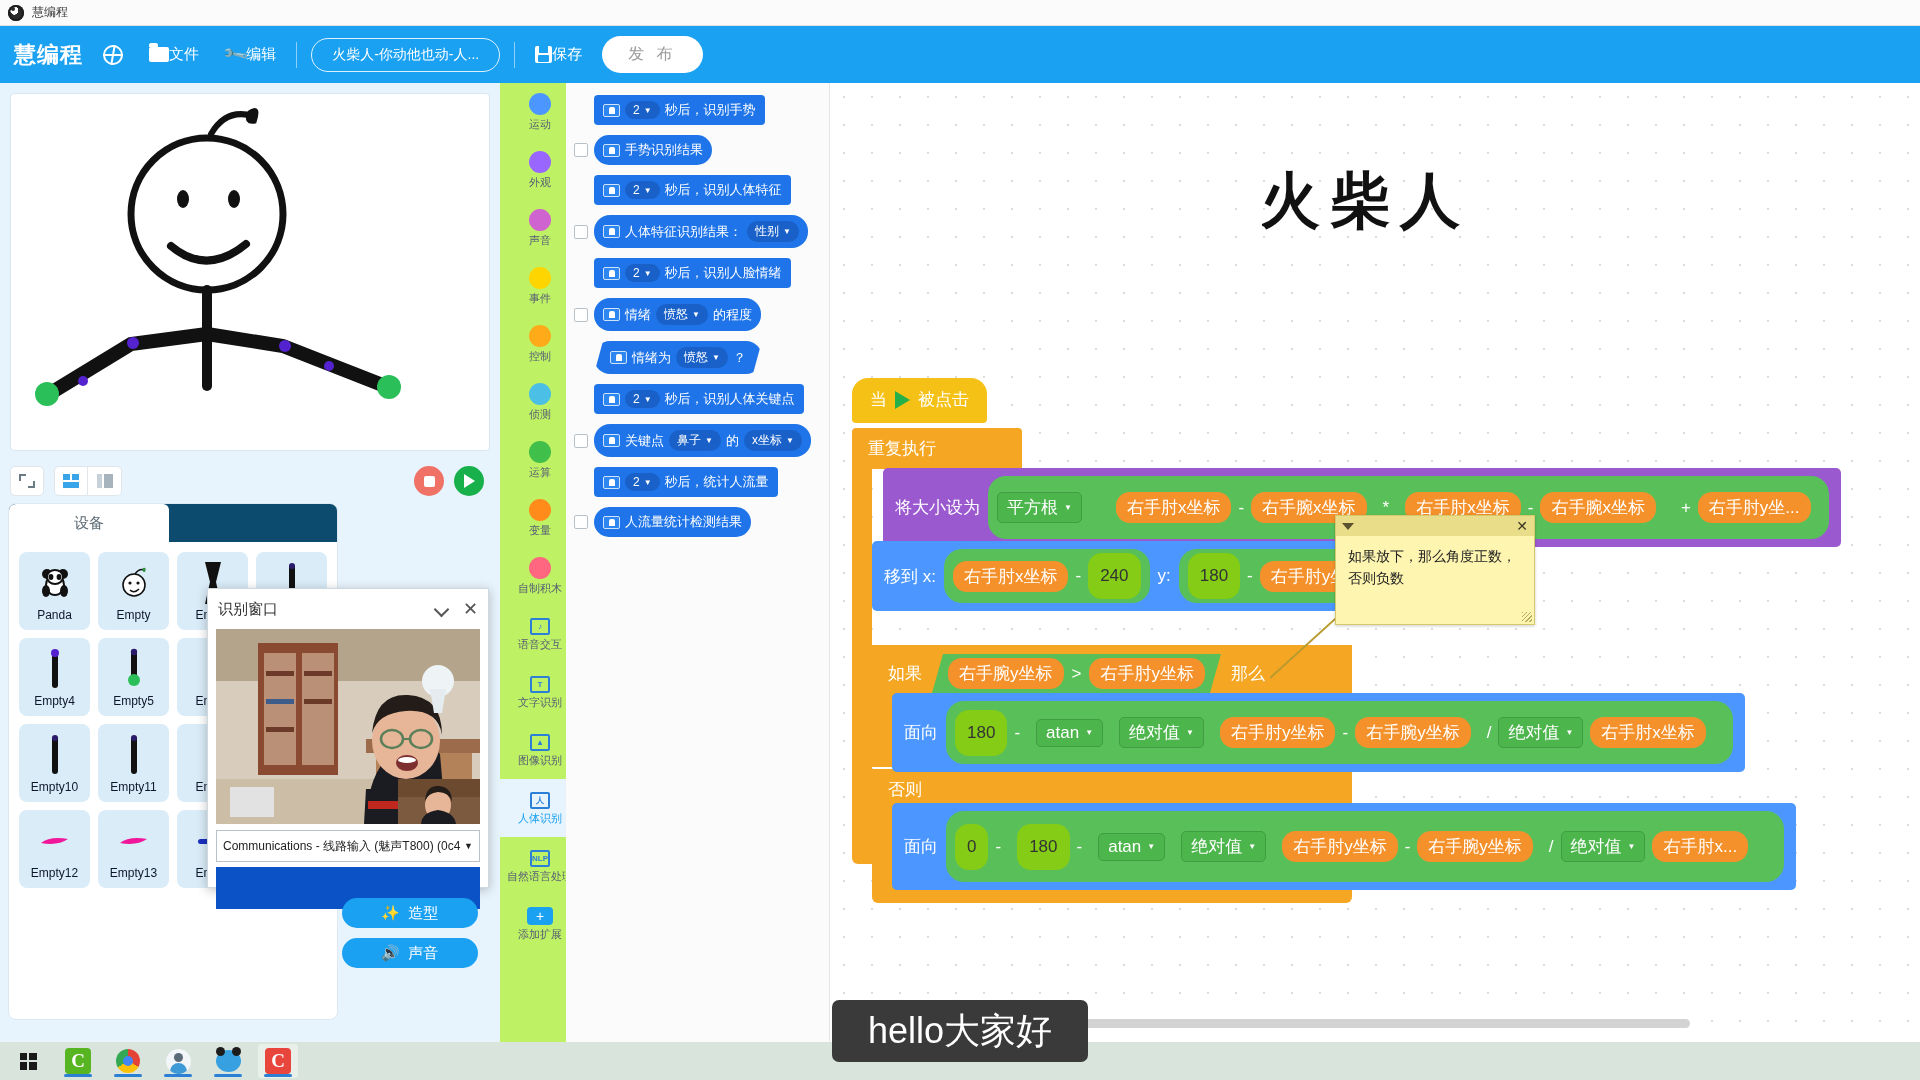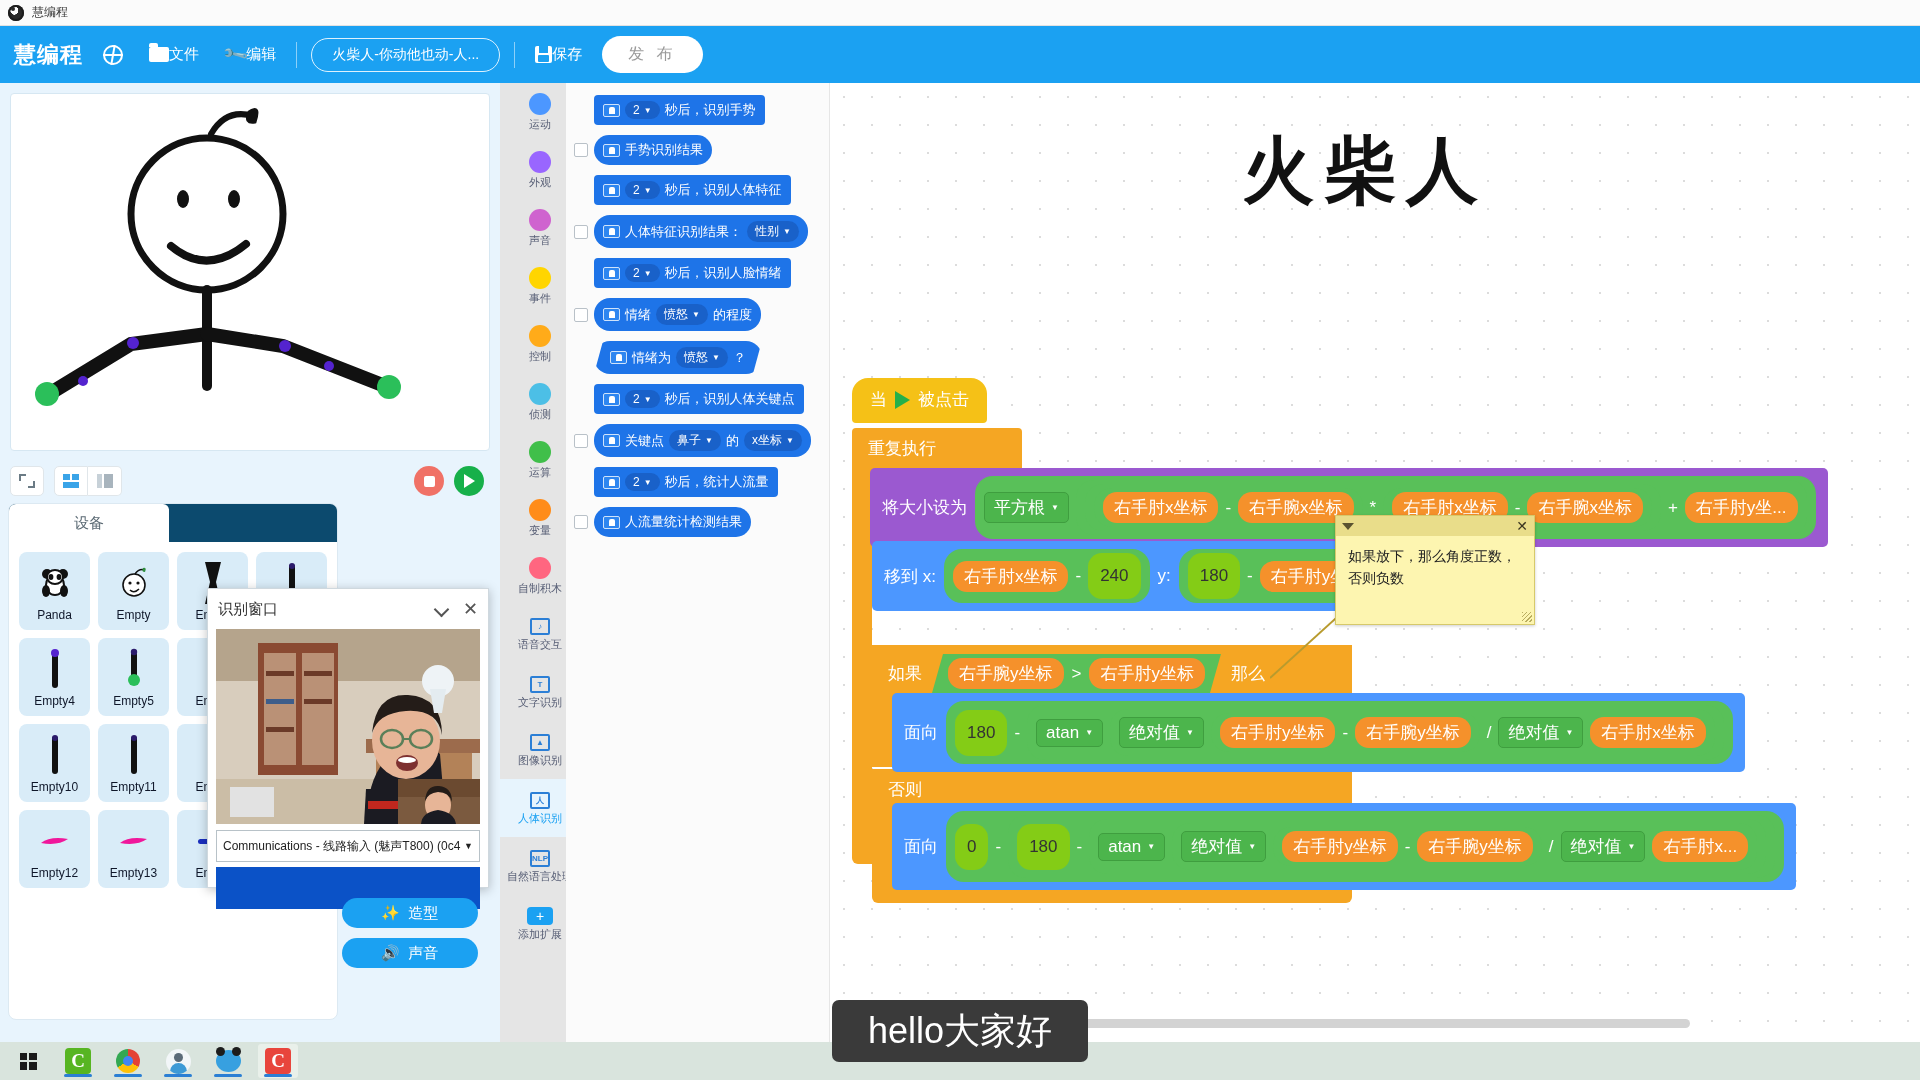--- a/index.html
+++ b/index.html
@@ -89,21 +89,21 @@
     display:flex; align-items:center; padding:0 6px; font-size:12px; color:#222; cursor:pointer;}
   #recog-select .arrow{margin-left:auto;font-size:9px;}
   #recog-bar{ margin:5px 8px 0; height:42px; background:#0b52c7;}
 
   
   #sprite-actions{ position:absolute; left:342px; bottom:90px; display:flex; flex-direction:column; gap:10px; z-index:6;}
   .sa-btn{ width:136px;height:30px;background:#1ba1f2;color:#fff;border-radius:16px;
     display:flex;align-items:center;justify-content:center;gap:8px;font-size:15px;cursor:pointer;}
 
   
-  #cat-col{ position:absolute; top:83px; left:500px; width:81px; bottom:38px; background:#e5e5e5;
+  #cat-col{ position:absolute; top:83px; left:500px; width:81px; bottom:38px; background:#bef264;
     border-right:1px solid #eaeaea; overflow:hidden;}
   .cat{ height:58px; display:flex; flex-direction:column; align-items:center; justify-content:center;
     gap:3px; cursor:pointer;}
   .cat.active{ background:#e7f4fd;}
   .cat .dot{ width:22px;height:22px;border-radius:50%;}
   .cat .sq{ width:20px;height:17px;border:2px solid #2c7fd6;border-radius:2px;
     display:flex;align-items:center;justify-content:center;font-size:8px;color:#2c7fd6;font-weight:bold;}
   .cat .lbl{ font-size:11px;color:#575e75;text-align:center;line-height:1.15;}
   .cat.active .lbl{ color:#1ba1f2;}
   .plus{ width:26px;height:18px;background:#1ba1f2;border-radius:4px;color:#fff;
@@ -124,22 +124,22 @@
   .hrec:after{content:"";width:6px;height:7px;background:#fff;border-radius:2px 2px 0 0;}
   .inpill{ background:#1961c9; border-radius:12px; padding:2px 8px; font-size:12px; display:inline-flex; gap:4px; align-items:center;}
   .caret{ font-size:8px;}
 
   
   #canvas{ position:absolute; top:83px; left:830px; right:0; bottom:38px; background:#fff;
     background-image:radial-gradient(#dcdcdc 1px, transparent 1px);
     background-size:28px 28px; overflow:hidden;}
   #overlay-title{ position:absolute; top:50px; left:185px; width:700px; text-align:center;
     pointer-events:none; z-index:4;}
-  #overlay-title .l1{ font-size:72px; font-weight:bold; color:#111; letter-spacing:10px; line-height:1.05;
-    text-shadow:2px 2px 0 rgba(255,255,255,.5);}
+  #overlay-title .l1{ font-size:60px; font-weight:bold; color:#111; letter-spacing:10px; line-height:1.05;
+    text-shadow:2px 2px 0 rgba(255,255,255,.5);margin-top:36px;}
   #overlay-title .l2{ font-size:84px; font-weight:bold; color:#111; letter-spacing:4px; line-height:1.1;}
 
   
   .sb{ position:absolute; font-size:17px; color:#fff; white-space:nowrap;}
   .hat{ background:#f5c117; border-radius:16px 16px 4px 4px; padding:10px 18px 12px;
     display:flex; align-items:center; gap:8px;}
   .wrap-top{ background:#f5a623; padding:9px 16px; border-radius:4px 4px 0 0;}
   .wrap-mid{ background:#f5a623; padding:9px 16px;}
   .wrap-bot{ background:#f5a623; height:26px; border-radius:0 0 6px 6px;}
   .stack{ display:inline-flex; align-items:center; gap:8px; padding:8px 12px; border-radius:5px;}
@@ -669,21 +669,21 @@
   </div>
 
   <div class="sb wrap-top" style="left:22px; top:345px; width:170px; z-index:1;">
     <span>重复执行</span>
   </div>
   <div class="sb" style="left:22px; top:383px; width:20px; height:372px; background:#f5a623; z-index:1;"></div>
   <div class="sb wrap-bot" style="left:22px; top:755px; width:170px; z-index:1;">
     <span style="float:right;margin:4px 10px 0 0;font-size:15px;">↻</span>
   </div>
 
-  <div class="sb stack s-looks" style="left:40px; top:385px; z-index:2;">
+  <div class="sb stack s-looks" style="left:53px; top:385px; z-index:2;">
     <span>将大小设为</span>
     <span class="op">
       <span class="dd">
         <span>平方根</span>
         <span class="caret">▼</span>
       </span>
       <span class="op">
         <span class="op">
           <span class="op">
             <span class="var">右手肘x坐标</span>

